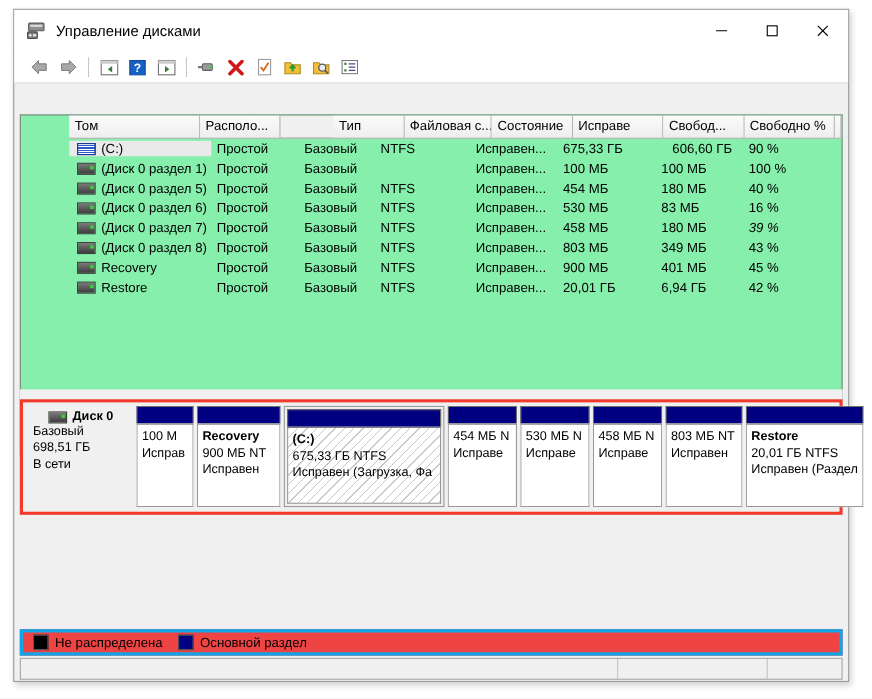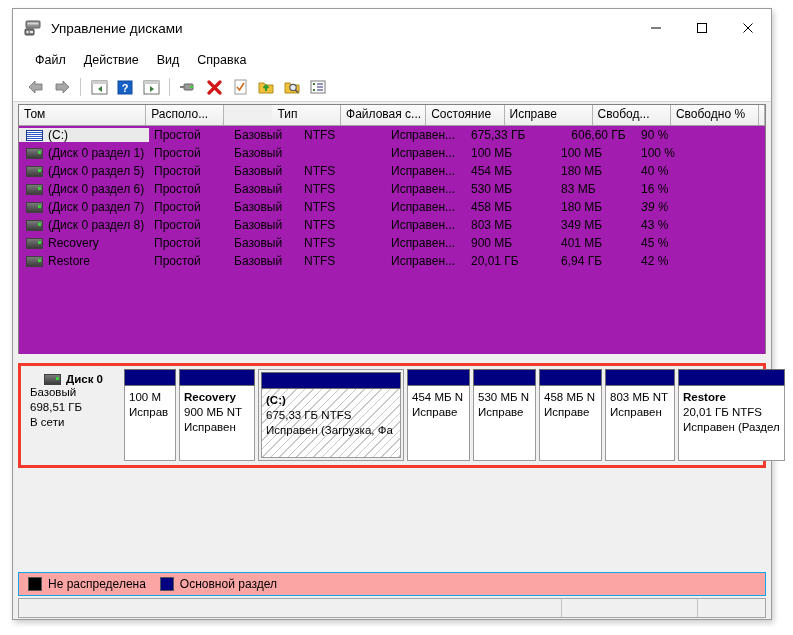--- a/index.html
+++ b/index.html
@@ -32,22 +32,23 @@
   #menubar{height:26px;background:#ffffff;display:flex;align-items:center;padding-left:13px;}
   .menu-item{font-size:12.5px;padding:3px 9px;color:#000;}
   
   #toolbar{height:28px;background:#ffffff;display:flex;align-items:center;padding-left:10px;
            border-bottom:1px solid #d6d6d6;}
   .tbtn{width:26px;height:24px;display:flex;align-items:center;justify-content:center;}
   .tsep{width:1px;height:18px;background:#c8c8c8;margin:0 5px;}
   
   #listpanel{
     position:absolute;left:5px;top:95px;width:748px;height:310px;
-    background:#a21caf;border:1px solid #828282;box-sizing:border-box;
+    background:#86efac;border:1px solid #828282;box-sizing:border-box;
     overflow:hidden;
+    padding-left:44px;
   }
   #listhead{display:flex;height:20px;background:#f0f0f0;border-bottom:1px solid #a0a0a0;}
   .hcell{
     border-right:1px solid #b4b4b4;
     padding:2px 0 0 5px;font-size:12px;color:#000;
     box-sizing:border-box;overflow:hidden;white-space:nowrap;
     background:linear-gradient(#fbfbfb,#eeeeee);
   }
   .row{display:flex;height:18px;align-items:center;}
   .row.sel .c0{background:#eaeaea;}
@@ -86,21 +87,21 @@
   .part.selected{padding:2px;border:1px solid #9a9a9a;background:#f0f0f0;}
   .part.selected .pbody{
     background-color:#ffffff;
     background-image:repeating-linear-gradient(135deg,#c8c8c8 0 1px,#ffffff 1px 6px);
   }
   .pline{font-size:11.5px;line-height:15px;white-space:nowrap;color:#000;}
   .pline.b{font-weight:bold;}
   
   #legend{
     position:absolute;left:5px;top:563px;width:748px;height:24px;
-    background:#fca5a5;border:1px solid #0ea5e9;box-sizing:border-box;
+    background:#ef4444;border:3px solid #0ea5e9;box-sizing:border-box;
     display:flex;align-items:center;padding-left:9px;
   }
   .lgswatch{width:12px;height:12px;margin-right:6px;border:1px solid #555;}
   .lglabel{font-size:12px;margin-right:14px;}
   
   #statusbar{
     position:absolute;left:5px;top:589px;width:748px;height:20px;
     background:#f0f0f0;border:1px solid #a6a6a6;box-sizing:border-box;display:flex;
   }
   .sbseg{border-left:1px solid #c4c4c4;height:100%;}
@@ -134,26 +135,20 @@
       </div>
       <div class="wc wc-close">
         <svg width="12" height="12">
             <line x1="1.5" y1="1.5" x2="10.5" y2="10.5" stroke="#000" stroke-width="1"></line>
             <line x1="10.5" y1="1.5" x2="1.5" y2="10.5" stroke="#000" stroke-width="1"></line>
           </svg>
       </div>
     </div>
   </div>
 
-  <div id="menubar">
-    <div class="menu-item">Файл</div>
-    <div class="menu-item">Действие</div>
-    <div class="menu-item">Вид</div>
-    <div class="menu-item">Справка</div>
-  </div>
 
   <div id="toolbar">
     <div class="tbtn">
       <svg width="18" height="16" viewBox="0 0 18 16">
           <path d="M8 2 L2 8 L8 14 L8 11 L15 11 L15 5 L8 5 Z" fill="#a8a8a8" stroke="#6f6f6f" stroke-width="0.8"></path>
         </svg>
     </div>
     <div class="tbtn">
       <svg width="18" height="16" viewBox="0 0 18 16">
           <path d="M10 2 L16 8 L10 14 L10 11 L3 11 L3 5 L10 5 Z" fill="#a8a8a8" stroke="#6f6f6f" stroke-width="0.8"></path>

